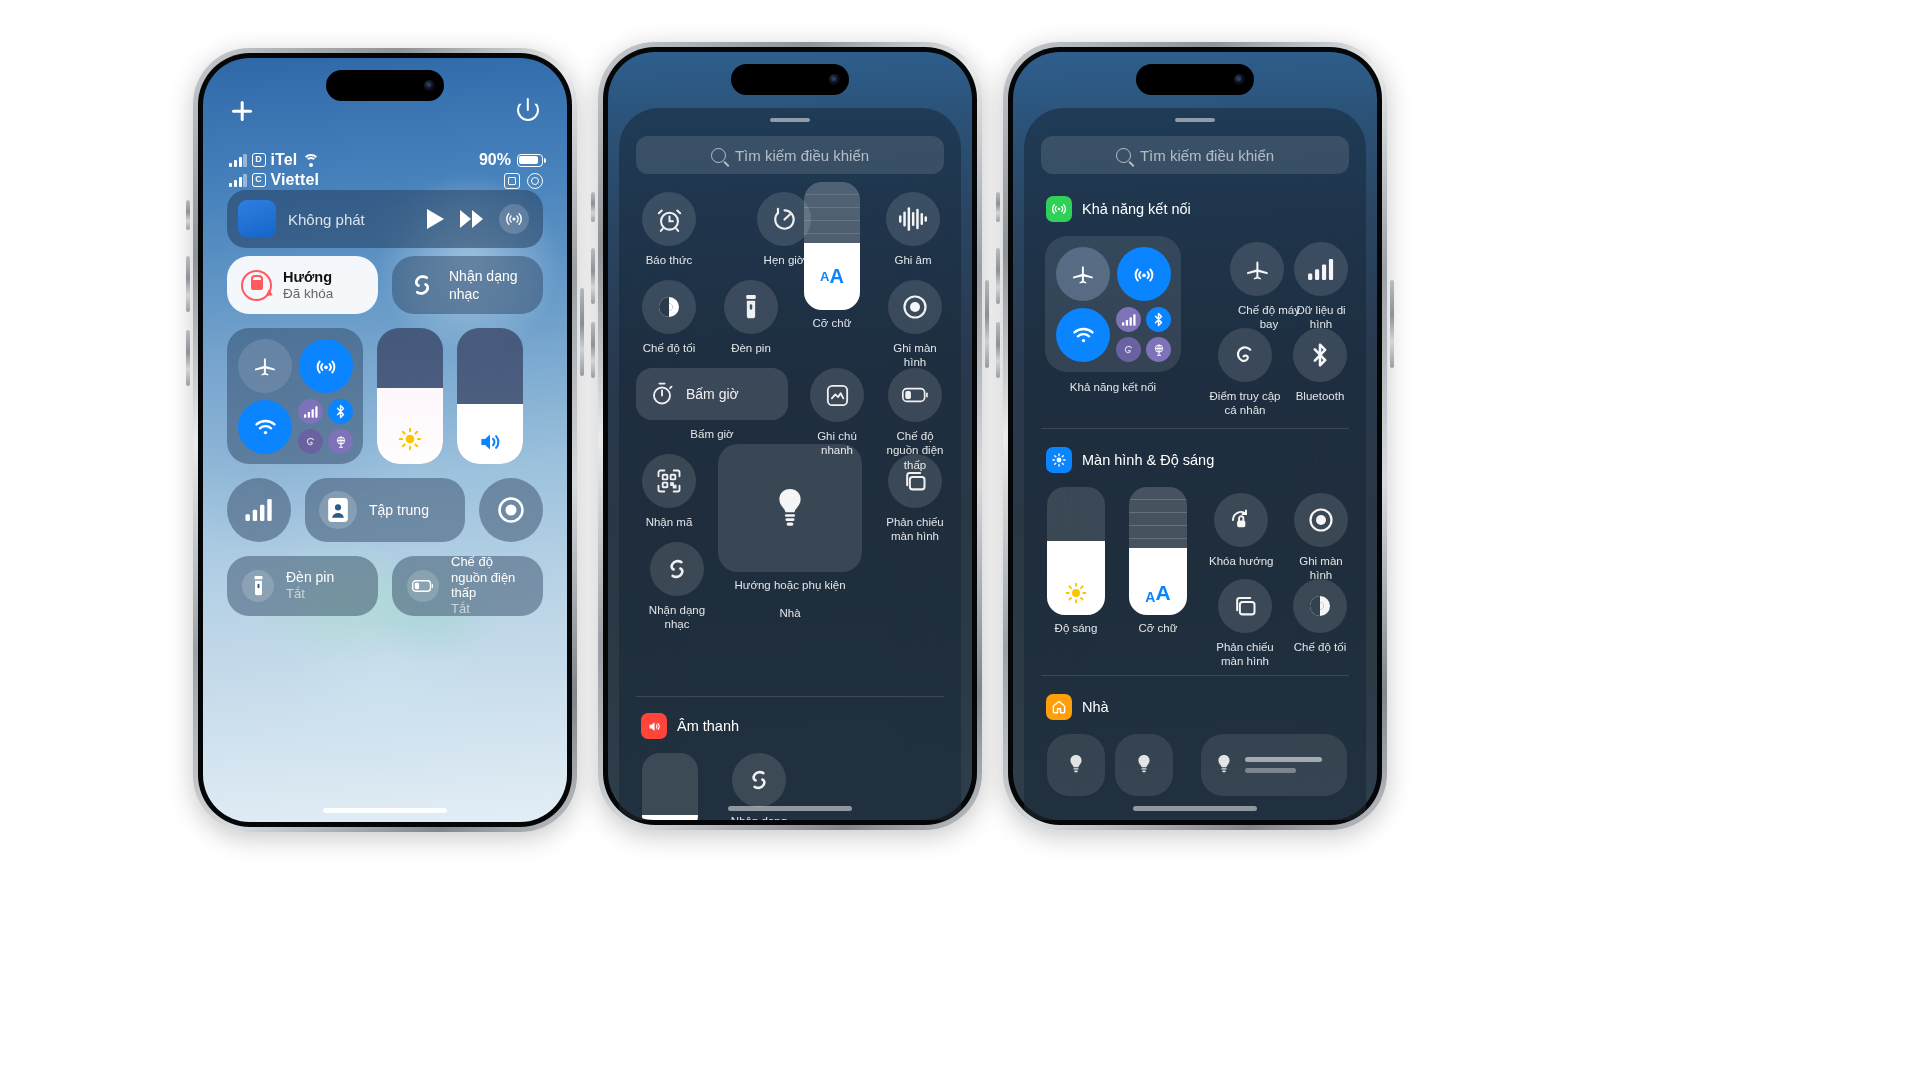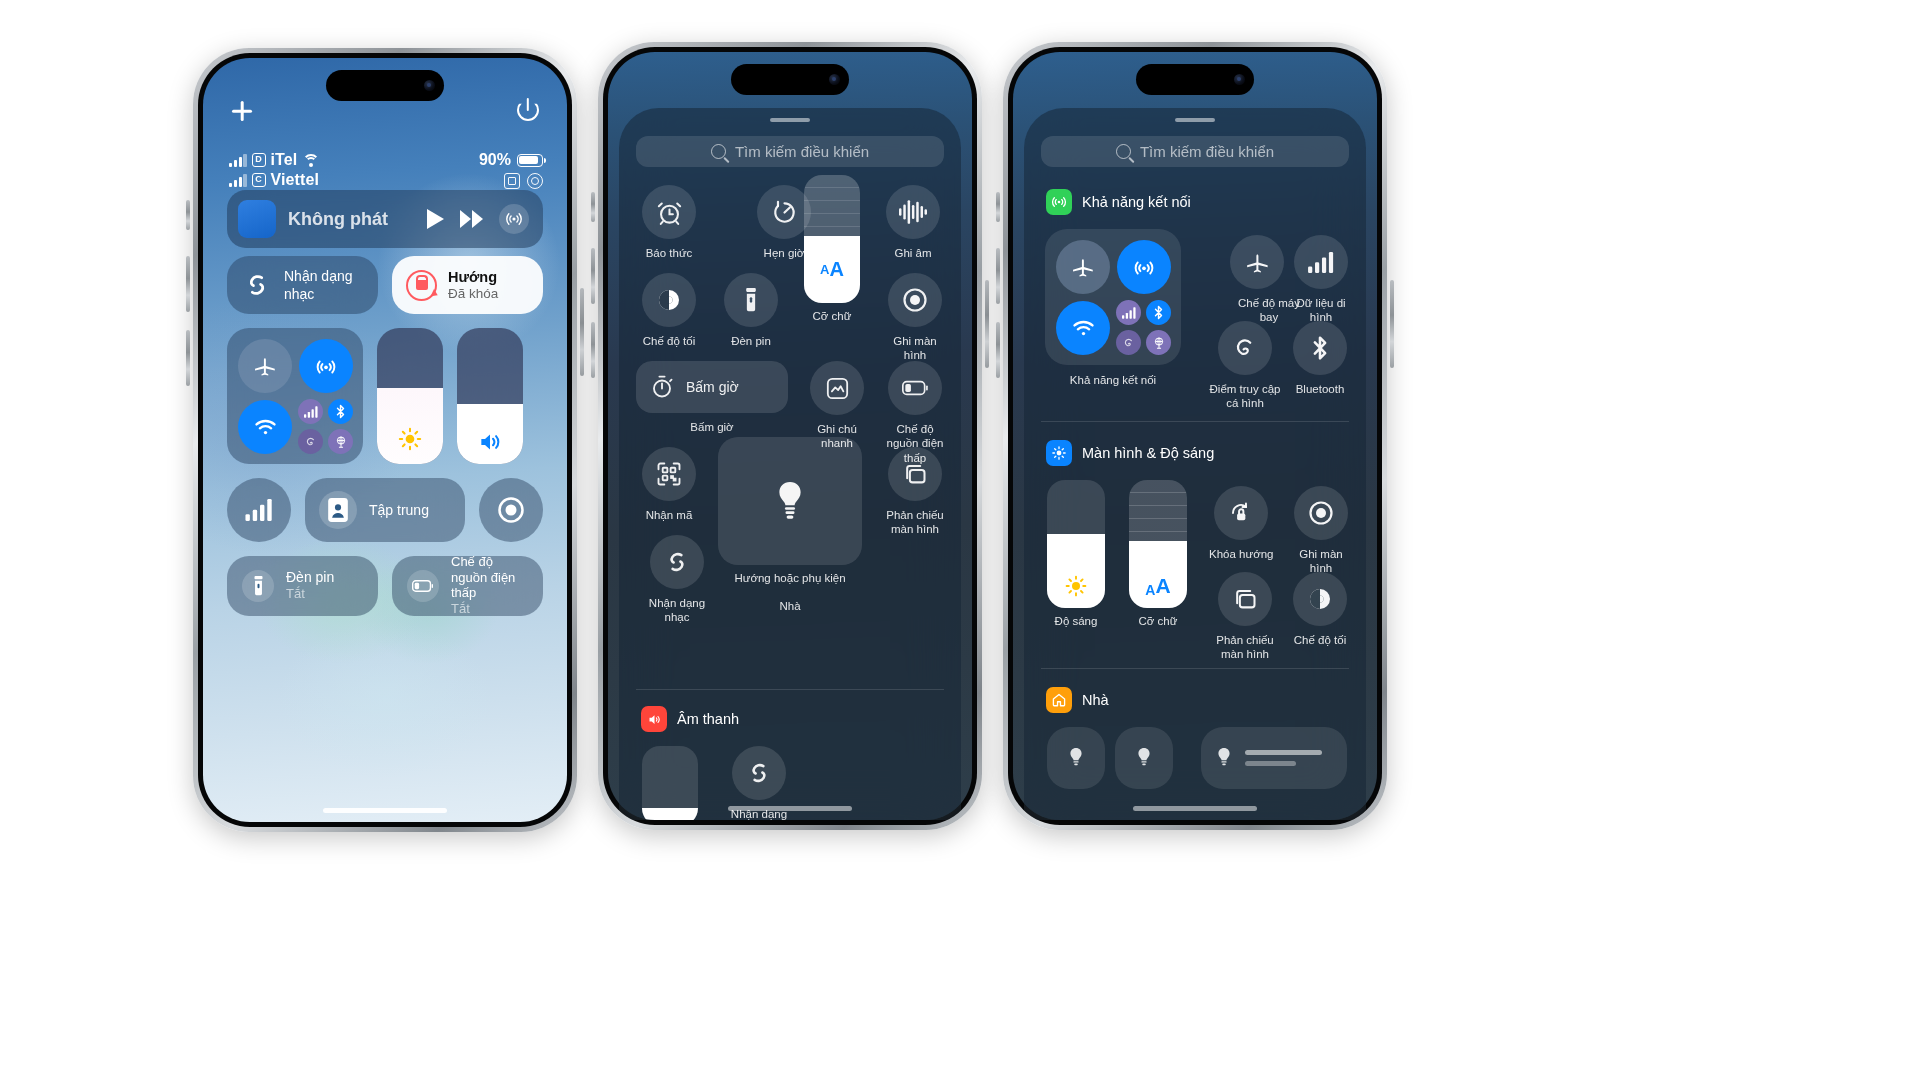--- a/index.html
+++ b/index.html
@@ -103,21 +103,21 @@
   .mini-ic.circ::after{ content:""; position:absolute; inset:3px; border-radius:50%; border:1.6px solid #fff; }
   .mini-ic.sq::after{ content:""; position:absolute; inset:3px; border:1.6px solid #fff; border-radius:1px; }
 
   
   .media-pill {
     position:absolute; left:24px; right:24px; top:132px; height:58px; border-radius:19px; z-index:20;
     background: rgba(24,46,74,.46); backdrop-filter: blur(20px);
     display:flex; align-items:center; padding: 0 14px 0 11px; gap:12px;
   }
   .albumart { width:38px; height:38px; border-radius:9px; background: linear-gradient(160deg,#2f7fe0,#1565c9); }
-  .media-title { font-size:18px; color:rgba(255,255,255,.82); font-weight:700; flex:1; }
+  .media-title { font-size:15px; color:rgba(255,255,255,.82); font-weight:400; flex:1; }
   .mc { display:flex; align-items:center; gap:16px; }
   .ic-play { width:0;height:0;border-left:17px solid #fff;border-top:10.5px solid transparent;border-bottom:10.5px solid transparent; }
   .ic-ff { display:flex; gap:1px; }
   .ic-ff i { width:0;height:0;border-left:11px solid #fff;border-top:9px solid transparent;border-bottom:9px solid transparent; }
   .airplay-circle { width:30px;height:30px;border-radius:50%; background:rgba(255,255,255,.17); display:flex;align-items:center;justify-content:center; }
 
   
   .tilegrid { position:absolute; left:24px; right:24px; top:198px; z-index:20; }
   .tile { border-radius:22px; background: rgba(30,52,80,.42); backdrop-filter: blur(22px); }
   .row { display:flex; gap:14px; }
@@ -168,21 +168,21 @@
     background: linear-gradient(178deg, #2e5f8e 0%, #2b5277 10%, #2a4562 22%, #29394f 40%, #2a3744 62%, #2c3a46 80%, #2e3e4a 100%);
   }
   .cc-sheet {
     position:absolute; left:11px; right:11px; top:56px; bottom:0; z-index:18;
     border-radius: 40px 40px 0 0;
     background: rgba(20,36,52,.50);
     backdrop-filter: blur(26px);
     overflow:hidden;
   }
   .grabber { width:40px;height:4px;border-radius:3px;background:rgba(255,255,255,.5); margin:10px auto 0; }
-  .searchbar { margin:14px 17px 0; height:31px; border-radius:12px; background:rgba(255,255,255,.12);
+  .searchbar { margin:14px 17px 0; height:38px; border-radius:12px; background:rgba(255,255,255,.12);
     display:flex; align-items:center; justify-content:center; gap:9px; }
   .searchbar .t { font-size:15px; color:rgba(255,255,255,.62); }
   .mag { width:15px;height:15px; border:1.8px solid rgba(255,255,255,.62); border-radius:50%; position:relative; }
   .mag::after { content:""; position:absolute; right:-5px; bottom:-3px; width:7px; height:1.8px; background:rgba(255,255,255,.62);
     transform:rotate(45deg); border-radius:1px; }
 
   .divider { height:1px; background: rgba(255,255,255,.13); margin:0 17px; }
 
   .item { display:flex; flex-direction:column; align-items:center; gap:7px; }
   .circ-ctl { width:54px;height:54px;border-radius:50%; background:rgba(255,255,255,.13);
@@ -278,40 +278,40 @@
                 <path d="M8.5 15.5a5 5 0 0 1 0-7M15.5 8.5a5 5 0 0 1 0 7"></path>
                 <path d="M5.8 18.2a9 9 0 0 1 0-12.4M18.2 5.8a9 9 0 0 1 0 12.4"></path>
               </svg>
             </div>
           </div>
         </div>
 
         <div class="tilegrid">
 
           <div class="row" style="margin-bottom:14px;">
+            <div class="tile tile-wide tile-white">
+              <div class="lockrot">
+                <div class="lk"></div>
+                  <div class="arrow"></div>
+              </div>
+              <div>
+                <div class="tl-title">Hướng</div>
+                <div class="tl-sub">Đã khóa</div>
+              </div>
+            </div>
             <div class="tile tile-wide">
               <div class="shazam">
                 <svg width="32" height="32" viewBox="0 0 24 24" fill="none" stroke="#fff" stroke-width="2.1" stroke-linecap="round">
                   <path d="M15.5 6.5c-2.6-1.6-5.7-.8-7.2 1.6-1.2 1.9-.5 3.6 1 4.3"></path>
                   <path d="M8.5 17.5c2.6 1.6 5.7.8 7.2-1.6 1.2-1.9.5-3.6-1-4.3"></path>
                 </svg>
               </div>
               <div>
                 <div class="tl-label-w">Nhận dạng</div>
                 <div class="tl-label-w">nhạc</div>
-              </div>
-            </div>
-            <div class="tile tile-wide tile-white">
-              <div class="lockrot">
-                <div class="lk"></div>
-                  <div class="arrow"></div>
-              </div>
-              <div>
-                <div class="tl-title">Hướng</div>
-                <div class="tl-sub">Đã khóa</div>
               </div>
             </div>
           </div>
 
           <div class="row" style="margin-bottom:14px;">
             <div class="tile conn-tile">
               <div class="cbtn off">
                 <svg width="26" height="26" viewBox="0 0 24 24" fill="#fff">
                     <path d="M21 14.5l-8.2-2.5V6.2c0-.8-.4-1.4-.9-1.4s-.9.6-.9 1.4V12l-8.2 2.5v1.7l8.2-1.9v4.1l-2.2 1.3v1.1l3.1-.8 3.1.8v-1.1l-2.2-1.3v-4.1l8.2 1.9z"></path>
                   </svg>
@@ -742,21 +742,21 @@
                   </svg>
               </div>
               <div class="ctl-label" style="max-width:72px;">Dữ liệu di hình</div>
             </div>
             <div class="item" style="position:absolute; left:168px; top:92px;">
               <div class="circ-ctl">
                 <svg width="28" height="28" viewBox="0 0 24 24" fill="none" stroke="rgba(255,255,255,.95)" stroke-width="1.9" stroke-linecap="round">
                     <path d="M16.5 7.5a6 6 0 1 0-7 9.4c3 .6 5.2-1.1 4.9-3-.3-1.7-2.7-1.9-3.6-.7"></path>
                   </svg>
               </div>
-              <div class="ctl-label" style="max-width:72px;">Điểm truy cập cá hình</div>
+              <div class="ctl-label" style="max-width:72px;">Điểm truy cập cá nhân</div>
             </div>
             <div class="item" style="position:absolute; left:252px; top:92px;">
               <div class="circ-ctl">
                 <svg width="18" height="26" viewBox="0 0 14 20" fill="none" stroke="rgba(255,255,255,.95)" stroke-width="2" stroke-linejoin="round" stroke-linecap="round">
                     <path d="M3 5.6L11 14 7 18V2l4 4-8 8.4"></path>
                   </svg>
               </div>
               <div class="ctl-label" style="max-width:72px;">Bluetooth</div>
             </div>
           </div>

